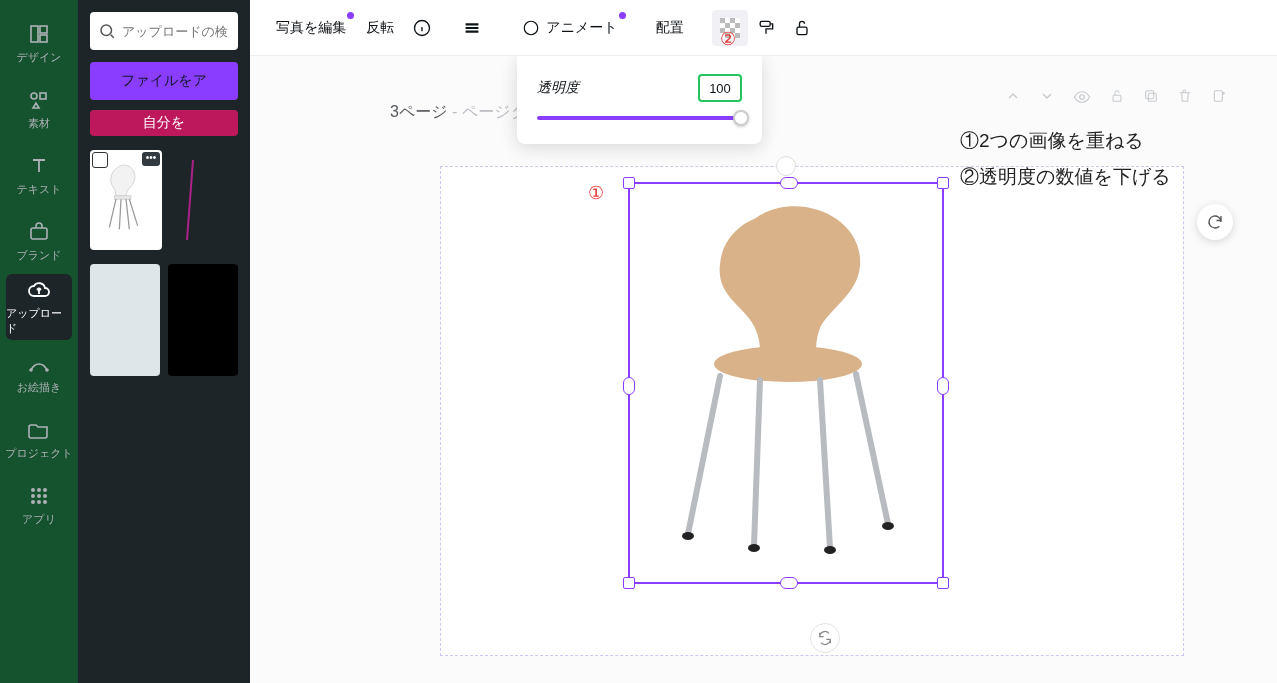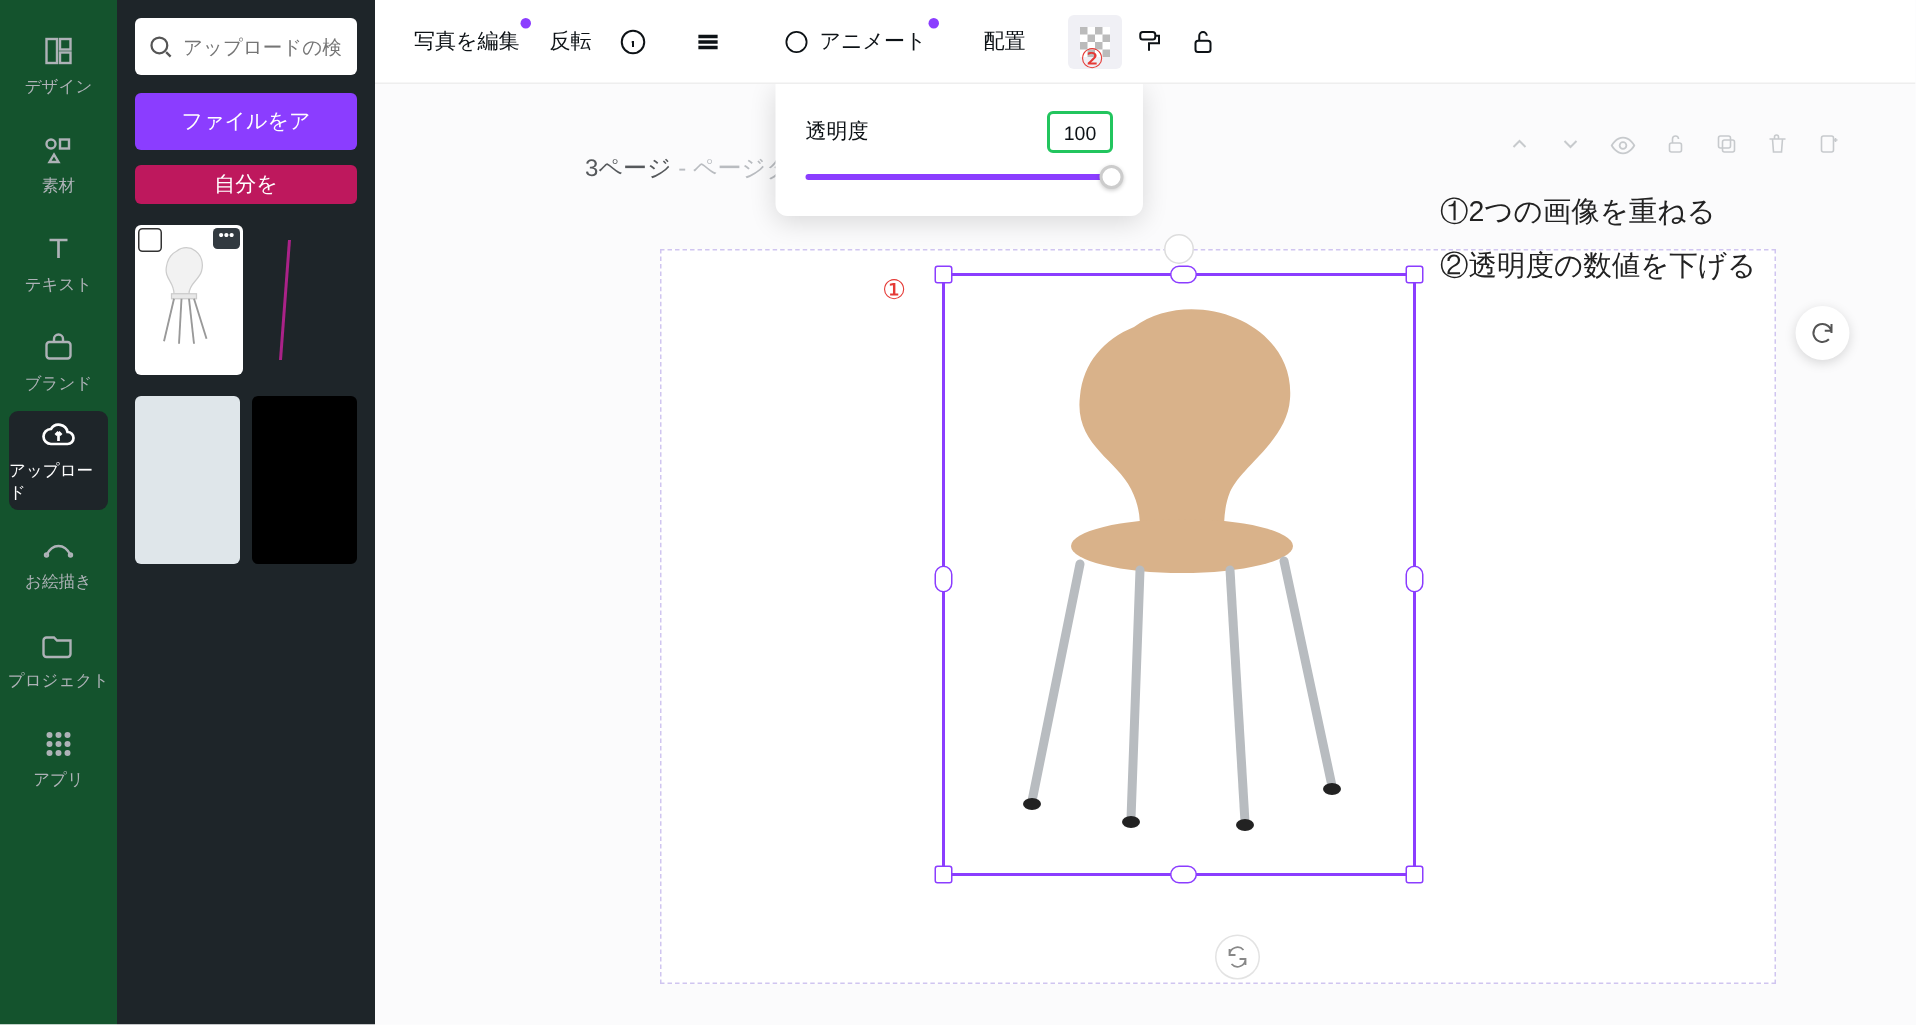--- a/index.html
+++ b/index.html
@@ -12,21 +12,21 @@
   .nav-rail { position: absolute; top: 0; left: 0; width: 78px; height: 683px; background: #14532d; display: flex; flex-direction: column; align-items: center; padding-top: 10px; }
   .nav-item { width: 100%; color: #aeb2b7; display: flex; flex-direction: column; align-items: center; justify-content: center; height: 66px; cursor: pointer; font-size: 11px; gap: 4px; }
   .nav-item.active { background: #1e2529; color: #fff; border-radius: 6px; margin: 0 6px; width: calc(100% - 12px); }
   .nav-item svg { width: 24px; height: 24px; }
 
   
   .side-panel { position: absolute; top: 0; left: 78px; width: 172px; height: 683px; background: #1e2529; padding: 12px; overflow: hidden; }
   .search { display: flex; align-items: center; background: #fff; border-radius: 4px; height: 38px; padding: 0 8px; margin-bottom: 12px; }
   .search input { border: none; outline: none; font-size: 13px; width: 100%; color: #777; }
   .search svg { width: 18px; height: 18px; stroke: #555; margin-right: 6px; flex-shrink: 0; }
-  .btn-upload { width: 100%; height: 38px; background: #8b3dff; color: #ffffff; border: none; border-radius: 4px; font-size: 14px; font-weight: 500; cursor: pointer; margin-bottom: 10px; }
+  .btn-upload { width: 100%; height: 38px; background: #8b3dff; color: #0f172a; border: none; border-radius: 4px; font-size: 14px; font-weight: 500; cursor: pointer; margin-bottom: 10px; }
   .btn-self { width: 100%; height: 26px; background: #be185d; color: #fff; border: none; border-radius: 4px; font-size: 14px; cursor: pointer; }
   .tabs { display: flex; margin-top: 18px; gap: 28px; padding-left: 20px;}
   .tab { color: #aeb2b7; font-size: 14px; padding-bottom: 8px; cursor: pointer; }
   .tab.active { color: #fff; border-bottom: 2px solid #fff; }
   .thumbs { display: flex; gap: 8px; margin-top: 14px; }
   .thumb { width: 72px; height: 100px; background: #fff; border-radius: 4px; position: relative; display:flex; align-items:center; justify-content:center; }
   .thumb .dots { position: absolute; top: 2px; right: 2px; background: #323a40; width: 18px; height: 14px; border-radius: 3px; color:#fff; font-size:10px; text-align:center; line-height:12px; }
   .thumb .chk { position:absolute; top:2px; left:2px; width:16px; height:16px; border:1.5px solid #333; border-radius:3px; }
   .thumb-row2 { margin-top: 14px; display:flex; gap:8px; }
   .thumb-page { width:72px; height:112px; background:#dfe6ea; border-radius:4px; font-size:6px; color:#555; display:flex; align-items:center; justify-content:center; text-align:center; padding:4px;}
@@ -51,21 +51,21 @@
   .handle { position:absolute; width:12px; height:12px; background:#fff; border:1.5px solid #8b3dff; border-radius:2px; }
   .handle.tl{top:-7px;left:-7px;} .handle.tr{top:-7px;right:-7px;} .handle.bl{bottom:-7px;left:-7px;} .handle.br{bottom:-7px;right:-7px;}
   .handle.tm{top:-7px;left:50%;margin-left:-6px;border-radius:6px;width:18px;} .handle.bm{bottom:-7px;left:50%;margin-left:-6px;border-radius:6px;width:18px;}
   .handle.lm{left:-7px;top:50%;margin-top:-6px;border-radius:6px;height:18px;} .handle.rm{right:-7px;top:50%;margin-top:-6px;border-radius:6px;height:18px;}
   .rot-tag { position:absolute; top:-28px; left:50%; transform:translateX(-50%); width:20px; height:20px; background:#fff; border:1px solid #ddd; border-radius:50%; }
   .chair { position:absolute; top:20px; left:30px; width:256px; height:360px; }
 
   
   .popover { position:absolute; top:0; left:267px; width:245px; background:#fff; border-radius:0 0 8px 8px; box-shadow:0 4px 18px rgba(0,0,0,0.14); padding:18px 20px 24px; }
   .popover-row { display:flex; justify-content:space-between; align-items:center; margin-bottom:14px; }
-  .popover-row span { font-size:14px; color:#0d1216; }
+  .popover-row span { font-size:14px; color:#0d1216;font-style:italic; }
   .popover-row .valbox { width:44px; height:28px; border:2px solid #22c55e; border-radius:4px; text-align:center; font-size:13px; line-height:26px; color:#0d1216;}
   .slider { position:relative; height:4px; background:#8b3dff; border-radius:2px; }
   .slider .knob { position:absolute; right:-7px; top:-6px; width:16px; height:16px; background:#fff; border:2px solid #ccc; border-radius:50%; box-shadow:0 1px 3px rgba(0,0,0,.2);}
 
   
   .page-actions { position:absolute; top:32px; right:50px; display:flex; gap:18px; color:#c7cacd; font-size:16px; }
   .page-actions span { cursor:pointer; }
 
   
   .anno { position:absolute; color:#e53935; font-size:18px; font-weight:500; }

